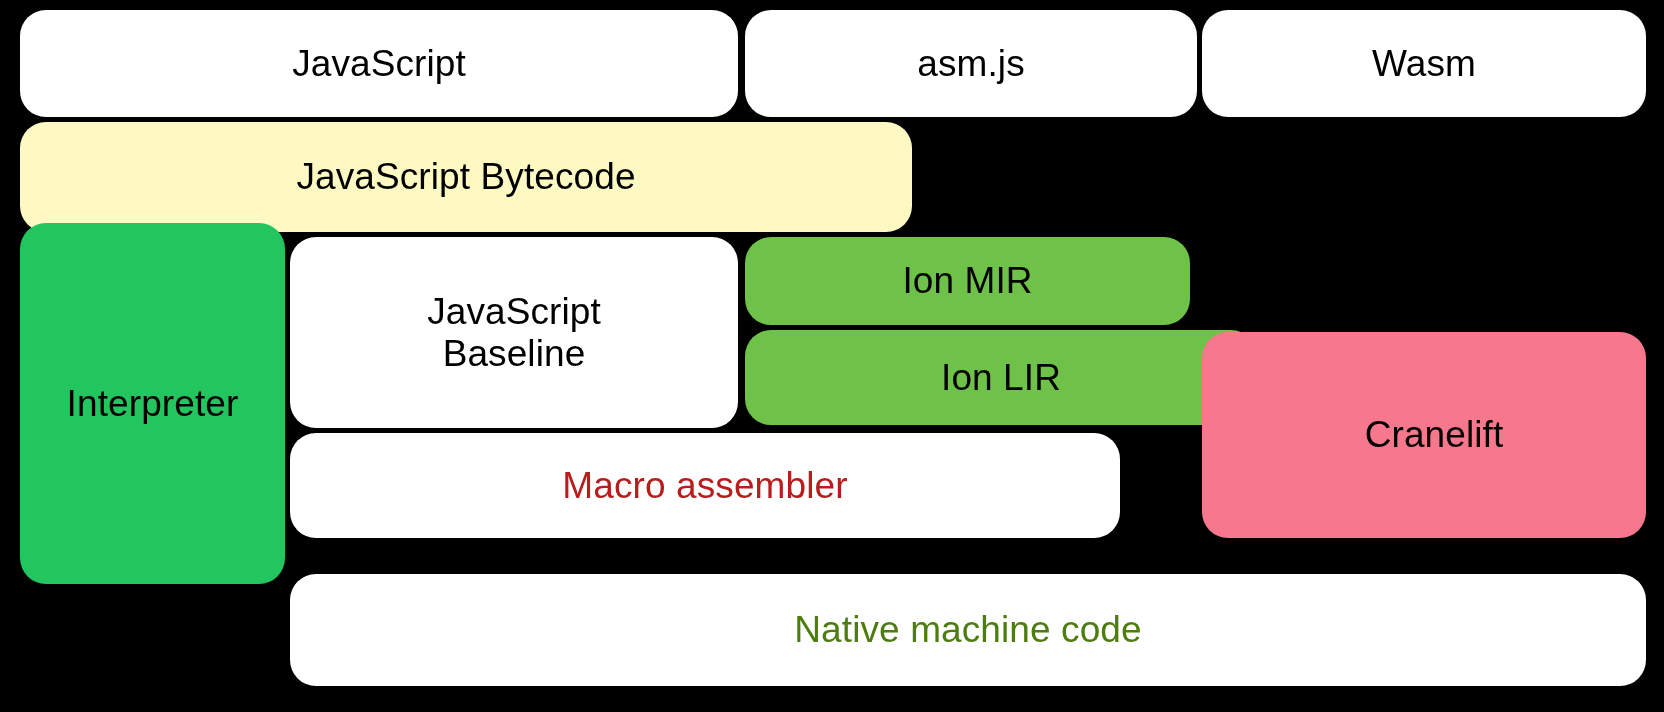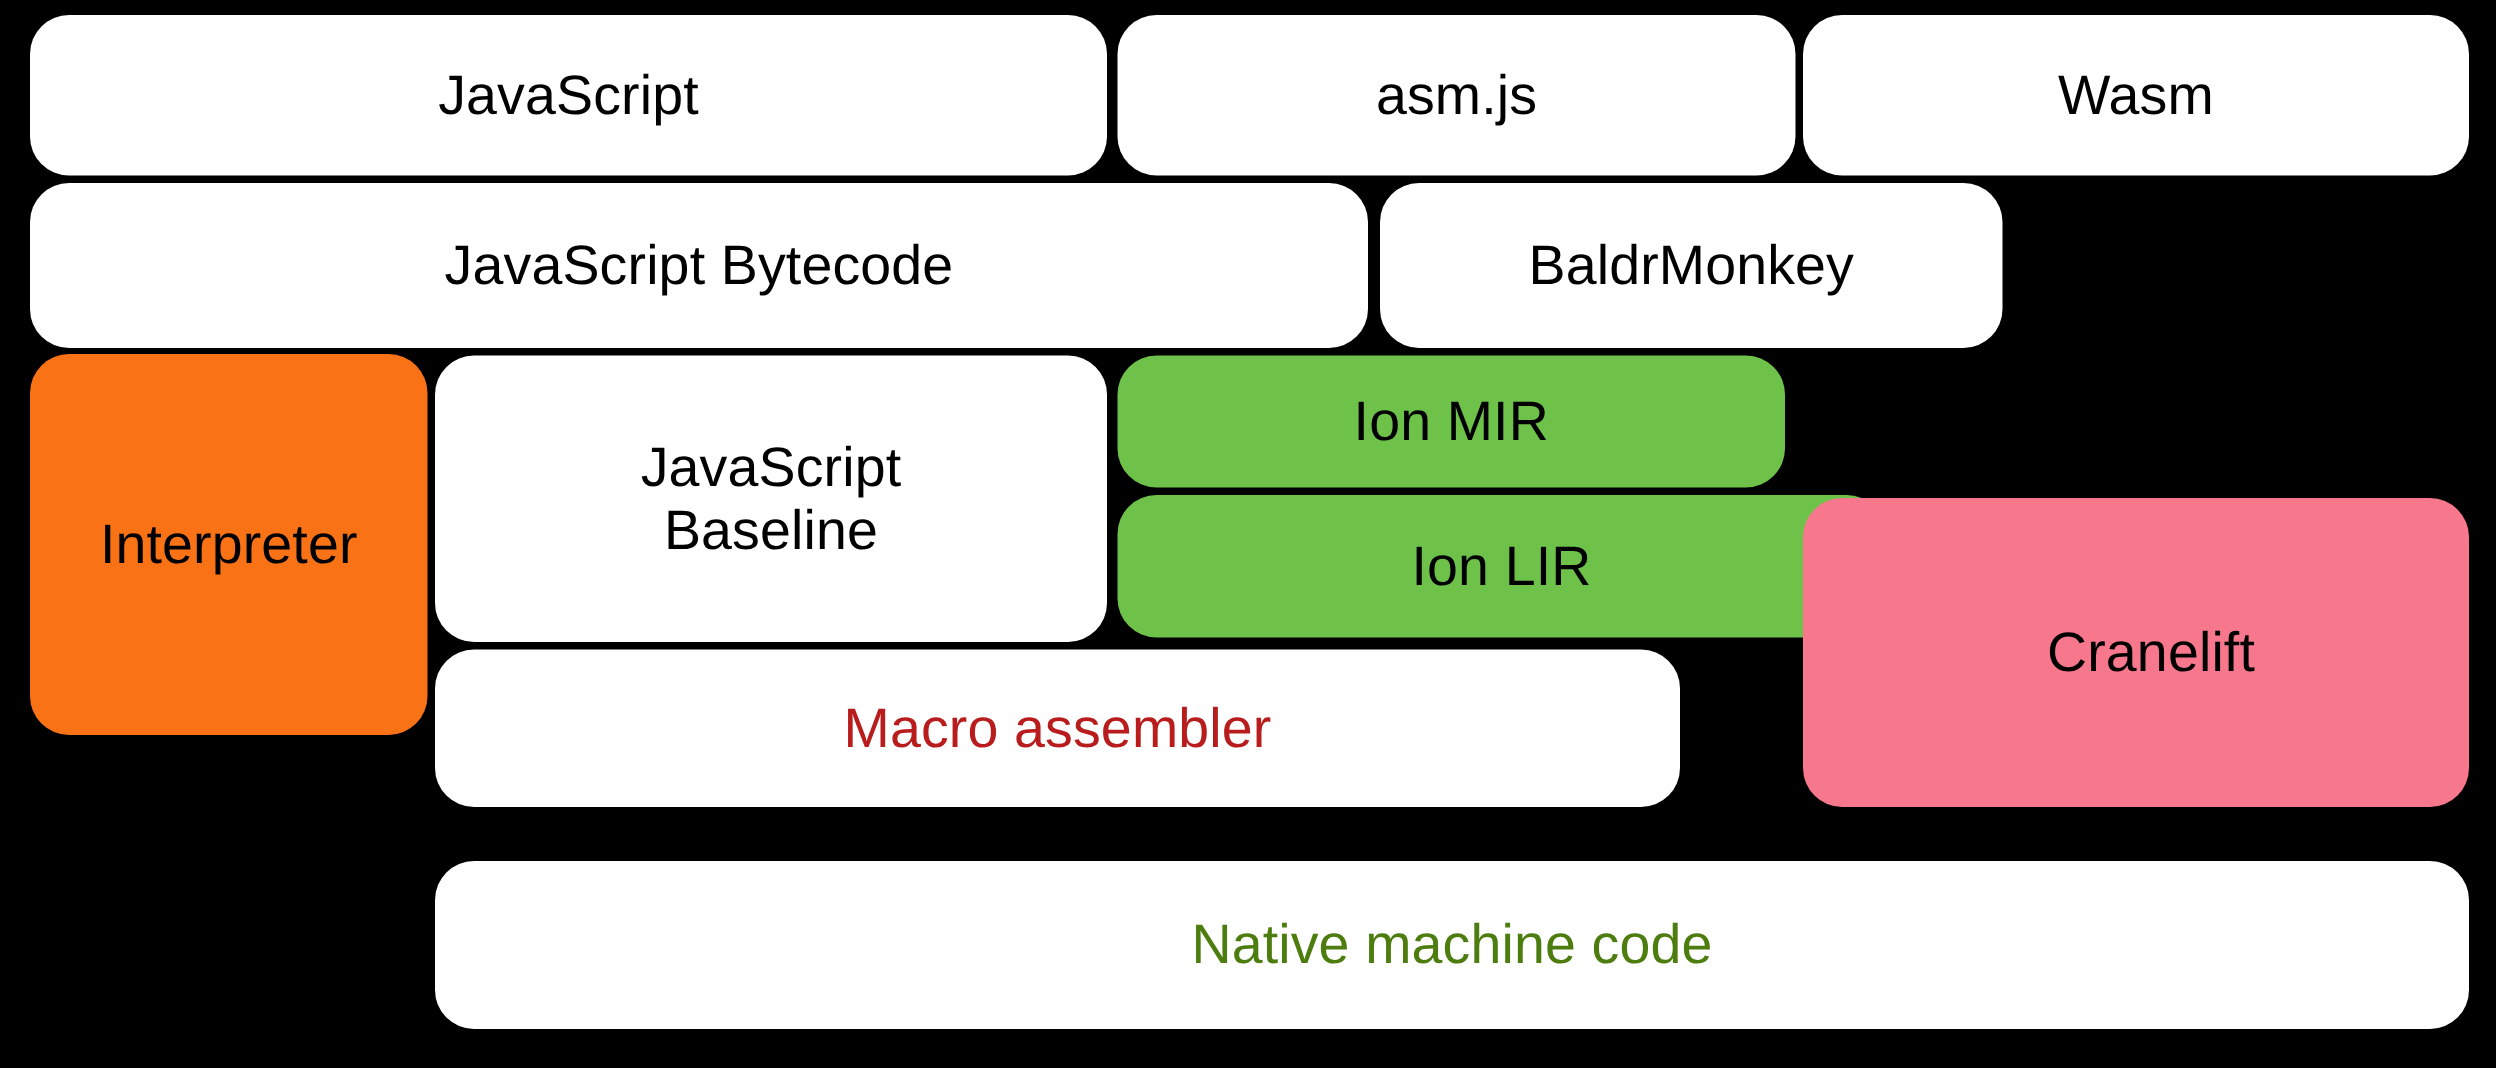--- a/index.html
+++ b/index.html
@@ -36,23 +36,22 @@
   .fill-green { background: #6EC24A; }
   .fill-pink  { background: #F7788C; }
 </style>
 </head>
 <body>
 
 <div id="stage" style="background: rgb(0, 0, 0);">
     <div class="node fill-white" style="left: 20px; top: 10px; width: 718px; height: 107px; background: rgb(255, 255, 255); color: rgb(0, 0, 0);">JavaScript</div>
     <div class="node fill-white" style="left: 1202px; top: 10px; width: 444px; height: 107px; background: rgb(255, 255, 255); color: rgb(0, 0, 0);">Wasm</div>
     <div class="node fill-white" style="left: 745px; top: 10px; width: 452px; height: 107px; background: rgb(255, 255, 255); color: rgb(0, 0, 0);">asm.js</div>
-    <div class="node fill-white" style="left: 20px; top: 122px; width: 892px; height: 110px; background: #ffffff; color: rgb(0, 0, 0);">JavaScript Bytecode</div>
-    <div class="node fill-white" style="left: 920px; top: 122px; width: 415px; height: 110px; background: rgb(255, 255, 255); color: rgb(0, 0, 0);">BaldrMonkey</div>
-    <div class="node fill-gray" style="left: 20px; top: 236px; width: 265px; height: 254px; background: #f97316; color: rgb(0, 0, 0);">Interpreter</div>
+    <div class="node fill-white" style="left: 20px; top: 122px; width: 892px; height: 110px; background: #fef9c3; color: rgb(0, 0, 0);">JavaScript Bytecode</div>
+    <div class="node fill-gray" style="left: 20px; top: 223px; width: 265px; height: 361px; background: #22c55e; color: rgb(0, 0, 0);">Interpreter</div>
     <div class="node fill-white" style="left: 290px; top: 237px; width: 448px; height: 191px; background: rgb(255, 255, 255); color: rgb(0, 0, 0);">JavaScript
 Baseline</div>
     <div class="node fill-green" style="left: 745px; top: 237px; width: 445px; height: 88px; background: rgb(110, 194, 74); color: rgb(0, 0, 0);">Ion MIR</div>
     <div class="node fill-green" style="left: 745px; top: 330px; width: 512px; height: 95px; background: rgb(110, 194, 74); color: rgb(0, 0, 0);">Ion LIR</div>
     <div class="node fill-pink" style="left: 1202px; top: 332px; width: 444px; height: 206px; background: rgb(247, 120, 140); color: rgb(0, 0, 0); padding-left: 20px;">Cranelift</div>
     <div class="node fill-white" style="left: 290px; top: 433px; width: 830px; height: 105px; background: rgb(255, 255, 255); color: #b91c1c;">Macro assembler</div>
     <div class="node fill-white" style="left: 290px; top: 574px; width: 1356px; height: 112px; background: rgb(255, 255, 255); color: #4d7c0f;">Native machine code</div>
   </div>
 
 </body></html>

